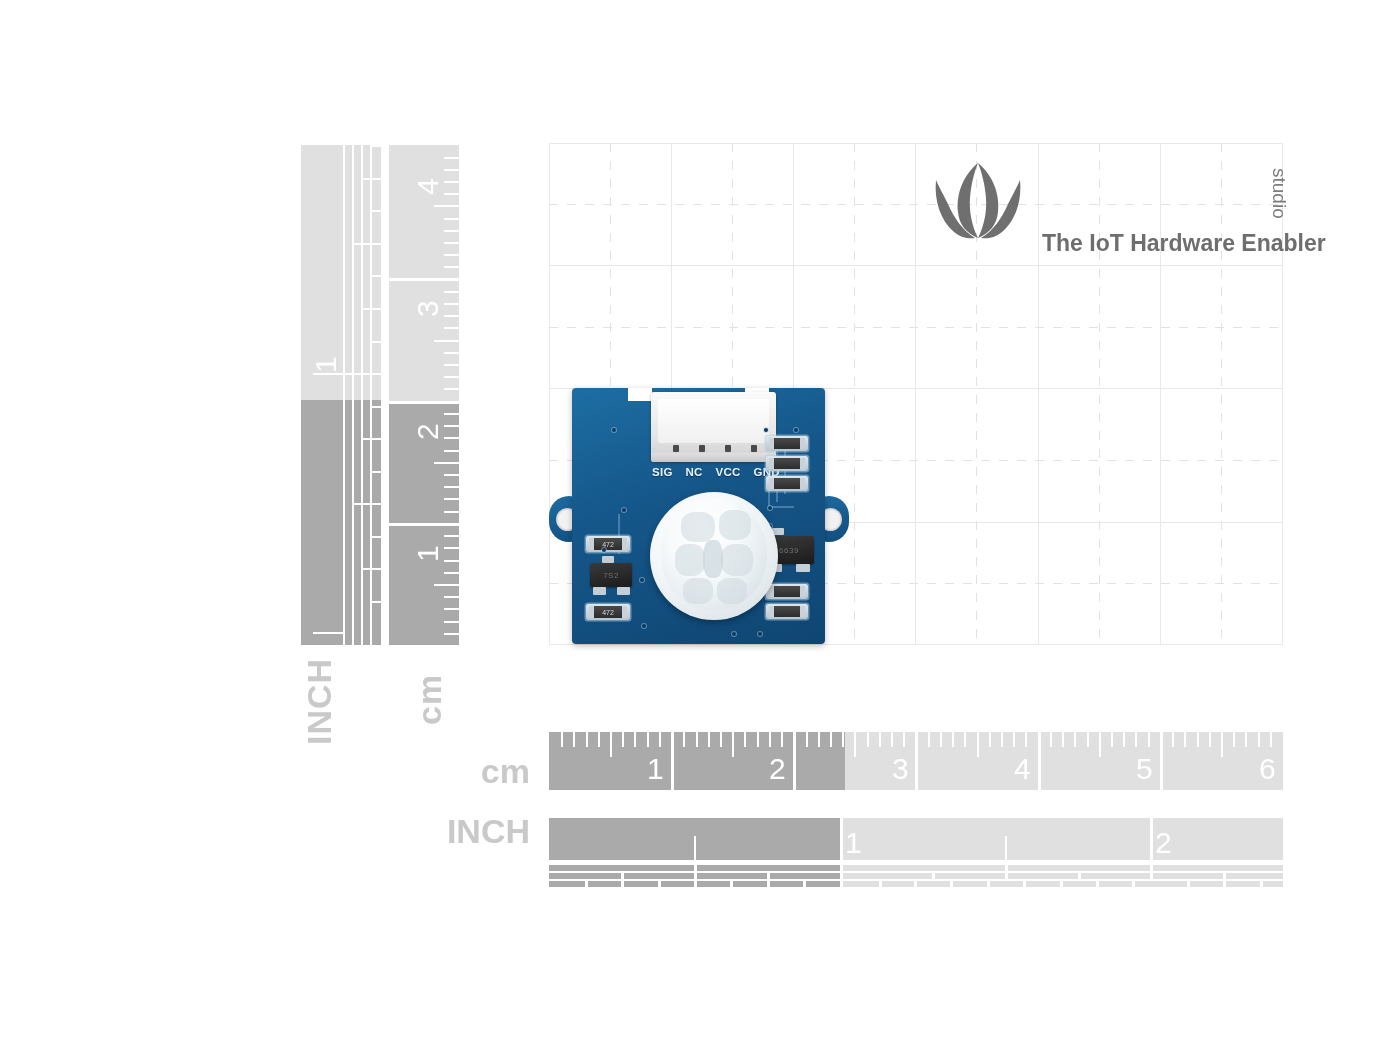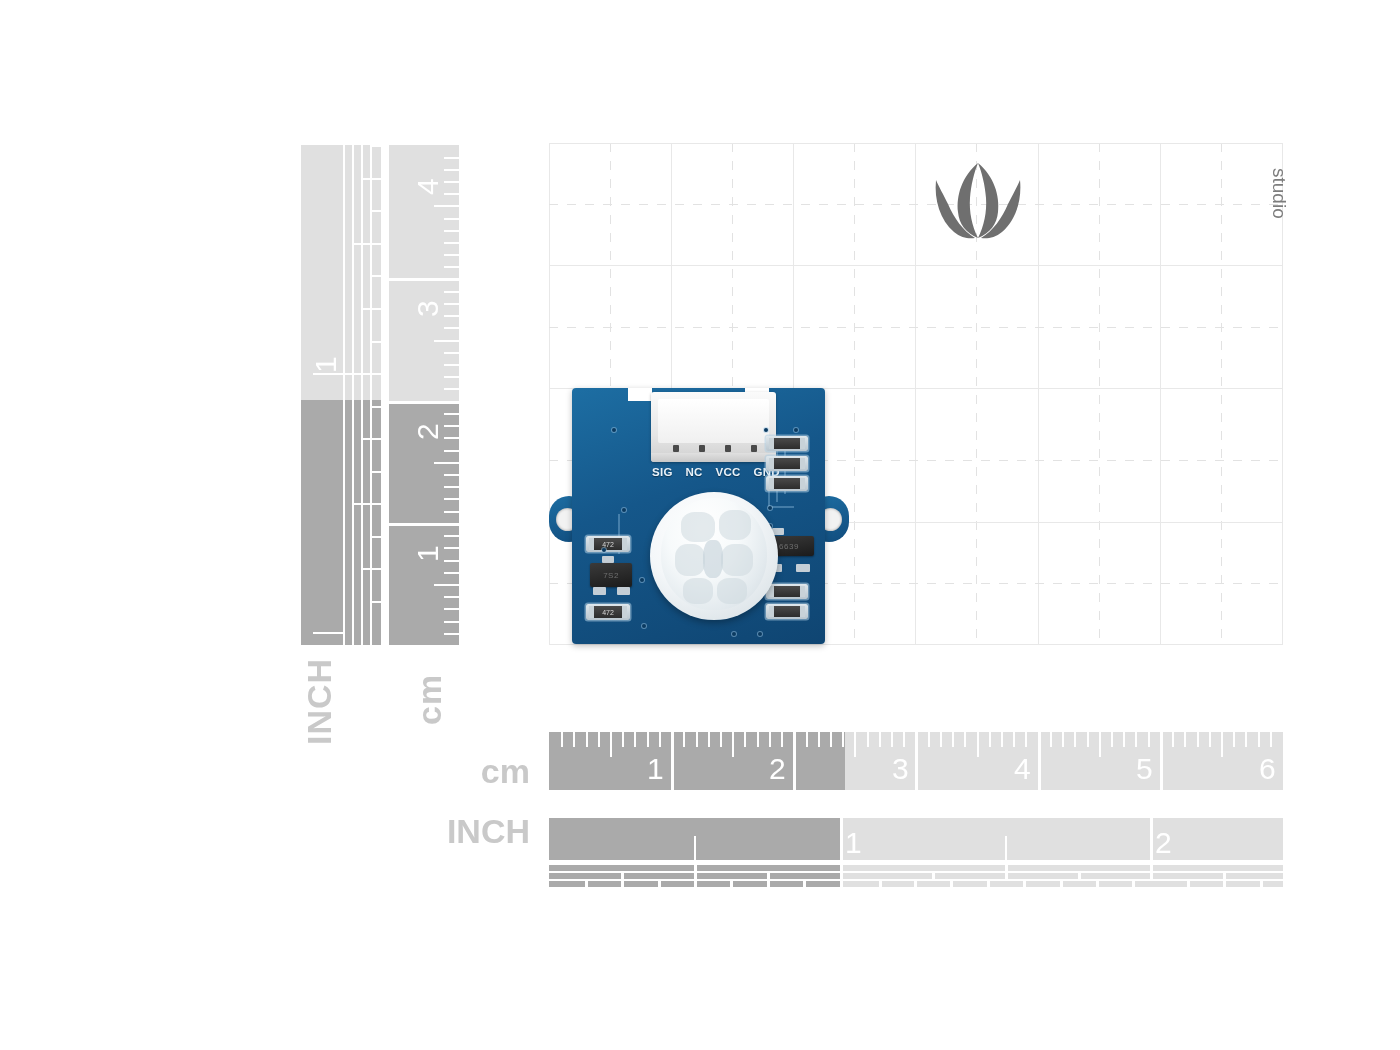--- a/index.html
+++ b/index.html
@@ -143,20 +143,21 @@
   </div>
 
   <div class="logo">
     <svg class="logo-mark" viewBox="0 0 92 80">
       <path d="M46 3 C30 16 24 36 26 52 C27 64 34 73 46 78 C40 66 37 52 38 38 C39 25 42 13 46 3 Z" fill="#6f6f6f"></path>
       <path d="M46 3 C62 16 68 36 66 52 C65 64 58 73 46 78 C52 66 55 52 54 38 C53 25 50 13 46 3 Z" fill="#6f6f6f"></path>
       <path d="M4 20 C2 40 8 60 22 72 C29 78 37 79 43 78 C31 71 22 58 16 44 C11 34 7 27 4 20 Z" fill="#6f6f6f"></path>
       <path d="M88 20 C90 40 84 60 70 72 C63 78 55 79 49 78 C61 71 70 58 76 44 C81 34 85 27 88 20 Z" fill="#6f6f6f"></path>
     </svg>
     <div class="logo-studio">studio</div>
+    <div class="logo-tag">The IoT Hardware Enabler</div>
   </div>
 
   <div class="vruler" style="left:301px;top:145px;width:80px;height:500px;">
 
     <div class="vr-seg" style="top:0;height:255px;background:#e0e0e0;"></div>
 
     <div class="vr-seg" style="top:255px;height:245px;background:#aaaaaa;"></div>
 
     <div class="vr-num" style="left:8px;top:196px;width:32px;height:32px;">1</div>
 
@@ -424,21 +425,21 @@
           <div class="smd-band" style="left:3px;"></div>
           <div class="smd-band" style="right:3px;"></div>
       </div>
       <div class="smd" style="left:194px;top:88px;width:42px;height:15px;">
         <div class="smd-body"></div>
           <div class="smd-band" style="left:3px;"></div>
           <div class="smd-band" style="right:3px;"></div>
       </div>
 
       <div class="ic-leg" style="left:200px;top:140px;width:12px;height:7px;"></div>
-      <div class="ic" style="left:192px;top:148px;width:50px;height:20px;">
+      <div class="ic" style="left:192px;top:148px;width:50px;height:28px;">
         <div class="ic-txt">6639</div>
       </div>
       <div class="ic-leg" style="left:196px;top:176px;width:14px;height:8px;"></div>
       <div class="ic-leg" style="left:224px;top:176px;width:14px;height:8px;"></div>
 
       <div class="smd" style="left:194px;top:196px;width:42px;height:15px;">
         <div class="smd-body"></div>
           <div class="smd-band" style="left:3px;"></div>
           <div class="smd-band" style="right:3px;"></div>
       </div>

